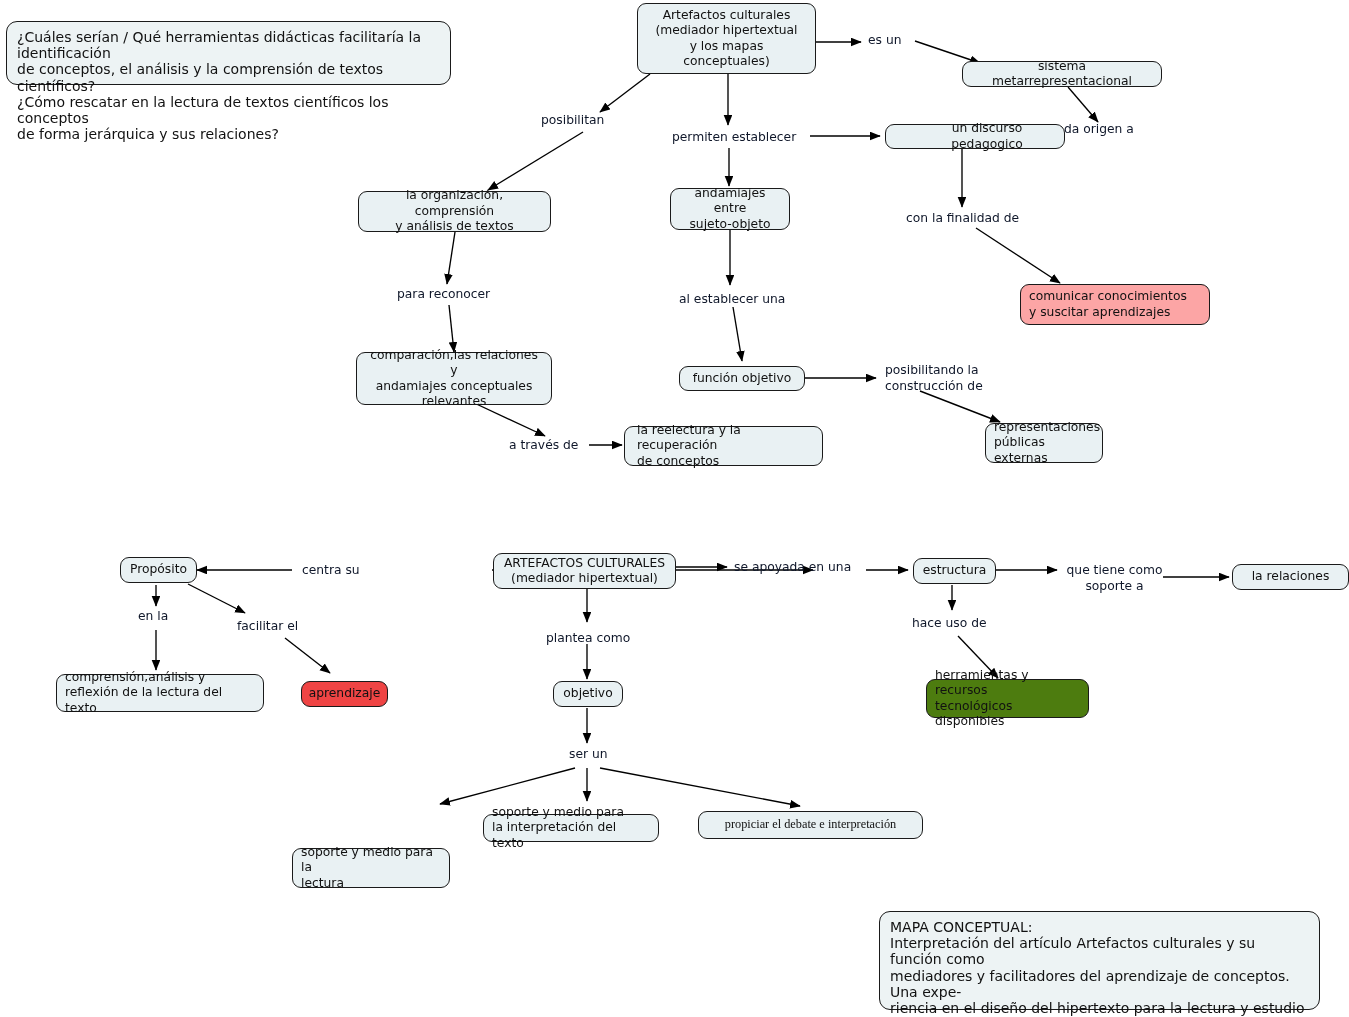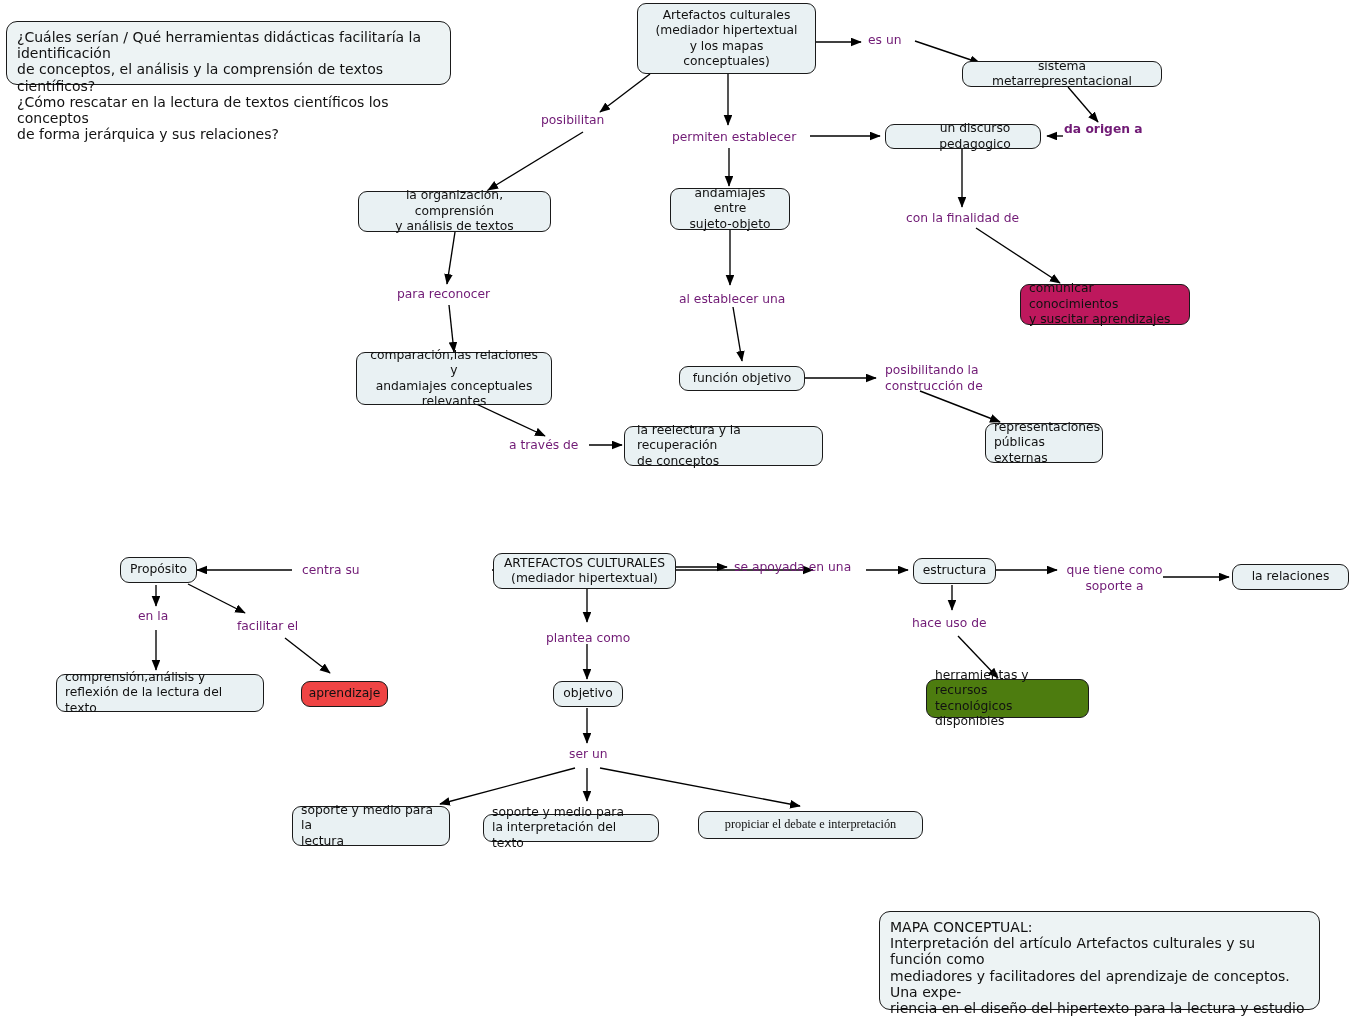--- a/index.html
+++ b/index.html
@@ -58,21 +58,21 @@
     color: #111111;
     padding: 7px 10px;
     text-align: left;
     white-space: pre-line;
     z-index: 3;
   }
   .linklabel {
     position: absolute;
     font-size: 12.3px;
     line-height: 15.5px;
-    color: #701a75;
+    color: #0f172a;
     white-space: pre-line;
     background: transparent;
     z-index: 4;
   }
   .linklabel.ctr { text-align: center; }
 </style>
 </head>
 <body>
 
 <div id="canvas" style="background: rgb(255, 255, 255);">
@@ -172,50 +172,50 @@
 riencia en el diseño del hipertexto para  la lectura y estudio de tex-
 tos de un programa de  educación a distancia. Del Dr. Manuel Aguilar
 Tamayo.</div>
 
   <div class="node" style="left: 637px; top: 3px; width: 179px; height: 71px; white-space: pre-line; background: rgb(233, 241, 243); border-color: rgb(26, 26, 26);">Artefactos culturales
 (mediador hipertextual
 y los mapas conceptuales)</div>
 
   <div class="node" style="left: 962px; top: 61px; width: 200px; height: 26px; background: rgb(233, 241, 243); border-color: rgb(26, 26, 26);">sistema metarrepresentacional</div>
 
-  <div class="node" style="left: 885px; top: 124px; width: 156px; height: 25px; background: rgb(233, 241, 243); border-color: rgb(26, 26, 26); padding-left: 32px;">un discurso pedagogico</div>
+  <div class="node" style="left: 885px; top: 124px; width: 180px; height: 25px; background: rgb(233, 241, 243); border-color: rgb(26, 26, 26); padding-left: 32px;">un discurso pedagogico</div>
 
   <div class="node" style="left: 358px; top: 191px; width: 193px; height: 41px; white-space: pre-line; background: rgb(233, 241, 243); border-color: rgb(26, 26, 26);">la organización, comprensión
 y análisis de textos</div>
 
   <div class="node" style="left: 670px; top: 188px; width: 120px; height: 42px; white-space: pre-line; background: rgb(233, 241, 243); border-color: rgb(26, 26, 26);">andamiajes entre
 sujeto-objeto</div>
 
-  <div class="node leftalign" style="left: 1020px; top: 284px; width: 170px; height: 41px; white-space: pre-line; background: #be185d; border-color: rgb(26, 26, 26);">comunicar conocimientos
+  <div class="node leftalign" style="left: 1020px; top: 284px; width: 190px; height: 41px; white-space: pre-line; background: #fca5a5; border-color: rgb(26, 26, 26);">comunicar conocimientos
 y suscitar aprendizajes</div>
 
   <div class="node" style="left: 356px; top: 352px; width: 196px; height: 53px; white-space: pre-line; background: rgb(233, 241, 243); border-color: rgb(26, 26, 26);">comparación,las  relaciones y
 andamiajes conceptuales
 relevantes</div>
 
   <div class="node" style="left: 679px; top: 366px; width: 126px; height: 25px; background: rgb(233, 241, 243); border-color: rgb(26, 26, 26);">función objetivo</div>
 
   <div class="node leftalign" style="left: 985px; top: 423px; width: 118px; height: 40px; white-space: pre-line; background: rgb(233, 241, 243); border-color: rgb(26, 26, 26);">representaciones
 públicas externas</div>
 
   <div class="node leftalign" style="left: 624px; top: 426px; width: 199px; height: 40px; white-space: pre-line; background: rgb(233, 241, 243); border-color: rgb(26, 26, 26); padding-left: 12px;">la reelectura y la recuperación
 de conceptos</div>
 
   <div class="linklabel" style="left:868px; top:33px;">es un</div>
 
   <div class="linklabel" style="left:541px; top:113px;">posibilitan</div>
 
   <div class="linklabel" style="left:672px; top:130px;">permiten establecer</div>
 
-  <div class="linklabel" style="left:1064px; top:122px;font-weight:bold;">da origen a</div>
+  <div class="linklabel" style="left:1064px; top:122px;">da origen a</div>
 
   <div class="linklabel" style="left:906px; top:211px;">con la finalidad de</div>
 
   <div class="linklabel" style="left:397px; top:287px;">para reconocer</div>
 
   <div class="linklabel" style="left:679px; top:292px;">al establecer una</div>
 
   <div class="linklabel" style="left:885px; top:363px;">posibilitando la
 construcción de</div>
 
@@ -233,21 +233,21 @@
   <div class="node leftalign" style="left: 56px; top: 674px; width: 208px; height: 38px; white-space: pre-line; background: rgb(233, 241, 243); border-color: rgb(26, 26, 26);">comprensión,análisis y
 reflexión de la lectura del texto</div>
 
   <div class="node" style="left: 301px; top: 681px; width: 87px; height: 26px; background: #ef4444; border-color: rgb(26, 26, 26);">aprendizaje</div>
 
   <div class="node" style="left: 553px; top: 681px; width: 70px; height: 26px; background: rgb(233, 241, 243); border-color: rgb(26, 26, 26);">objetivo</div>
 
   <div class="node leftalign" style="left: 926px; top: 679px; width: 163px; height: 39px; white-space: pre-line; background: #4d7c0f; border-color: rgb(26, 26, 26);">herramientas y recursos
 tecnológicos disponibles</div>
 
-  <div class="node leftalign" style="left: 292px; top: 806px; width: 158px; height: 40px; white-space: pre-line; background: rgb(233, 241, 243); border-color: rgb(26, 26, 26); padding-left: 8px;">soporte y medio para la
+  <div class="node leftalign" style="left: 292px; top: 848px; width: 158px; height: 40px; white-space: pre-line; background: rgb(233, 241, 243); border-color: rgb(26, 26, 26); padding-left: 8px;">soporte y medio para la
 lectura</div>
 
   <div class="node leftalign" style="left: 483px; top: 802px; width: 176px; height: 28px; white-space: pre-line; background: rgb(233, 241, 243); border-color: rgb(26, 26, 26); margin-top: 12px;">soporte y medio para
 la interpretación del texto</div>
 
   <div class="node" style="left: 698px; top: 811px; width: 225px; height: 28px; background: rgb(233, 241, 243); border-color: rgb(26, 26, 26); font-family: Liberation Serif, serif;">propiciar el debate e interpretación</div>
 
   <div class="linklabel" style="left:302px; top:563px;">centra su</div>
 
   <div class="linklabel" style="left:734px; top:560px;">se apoyada en una</div>

